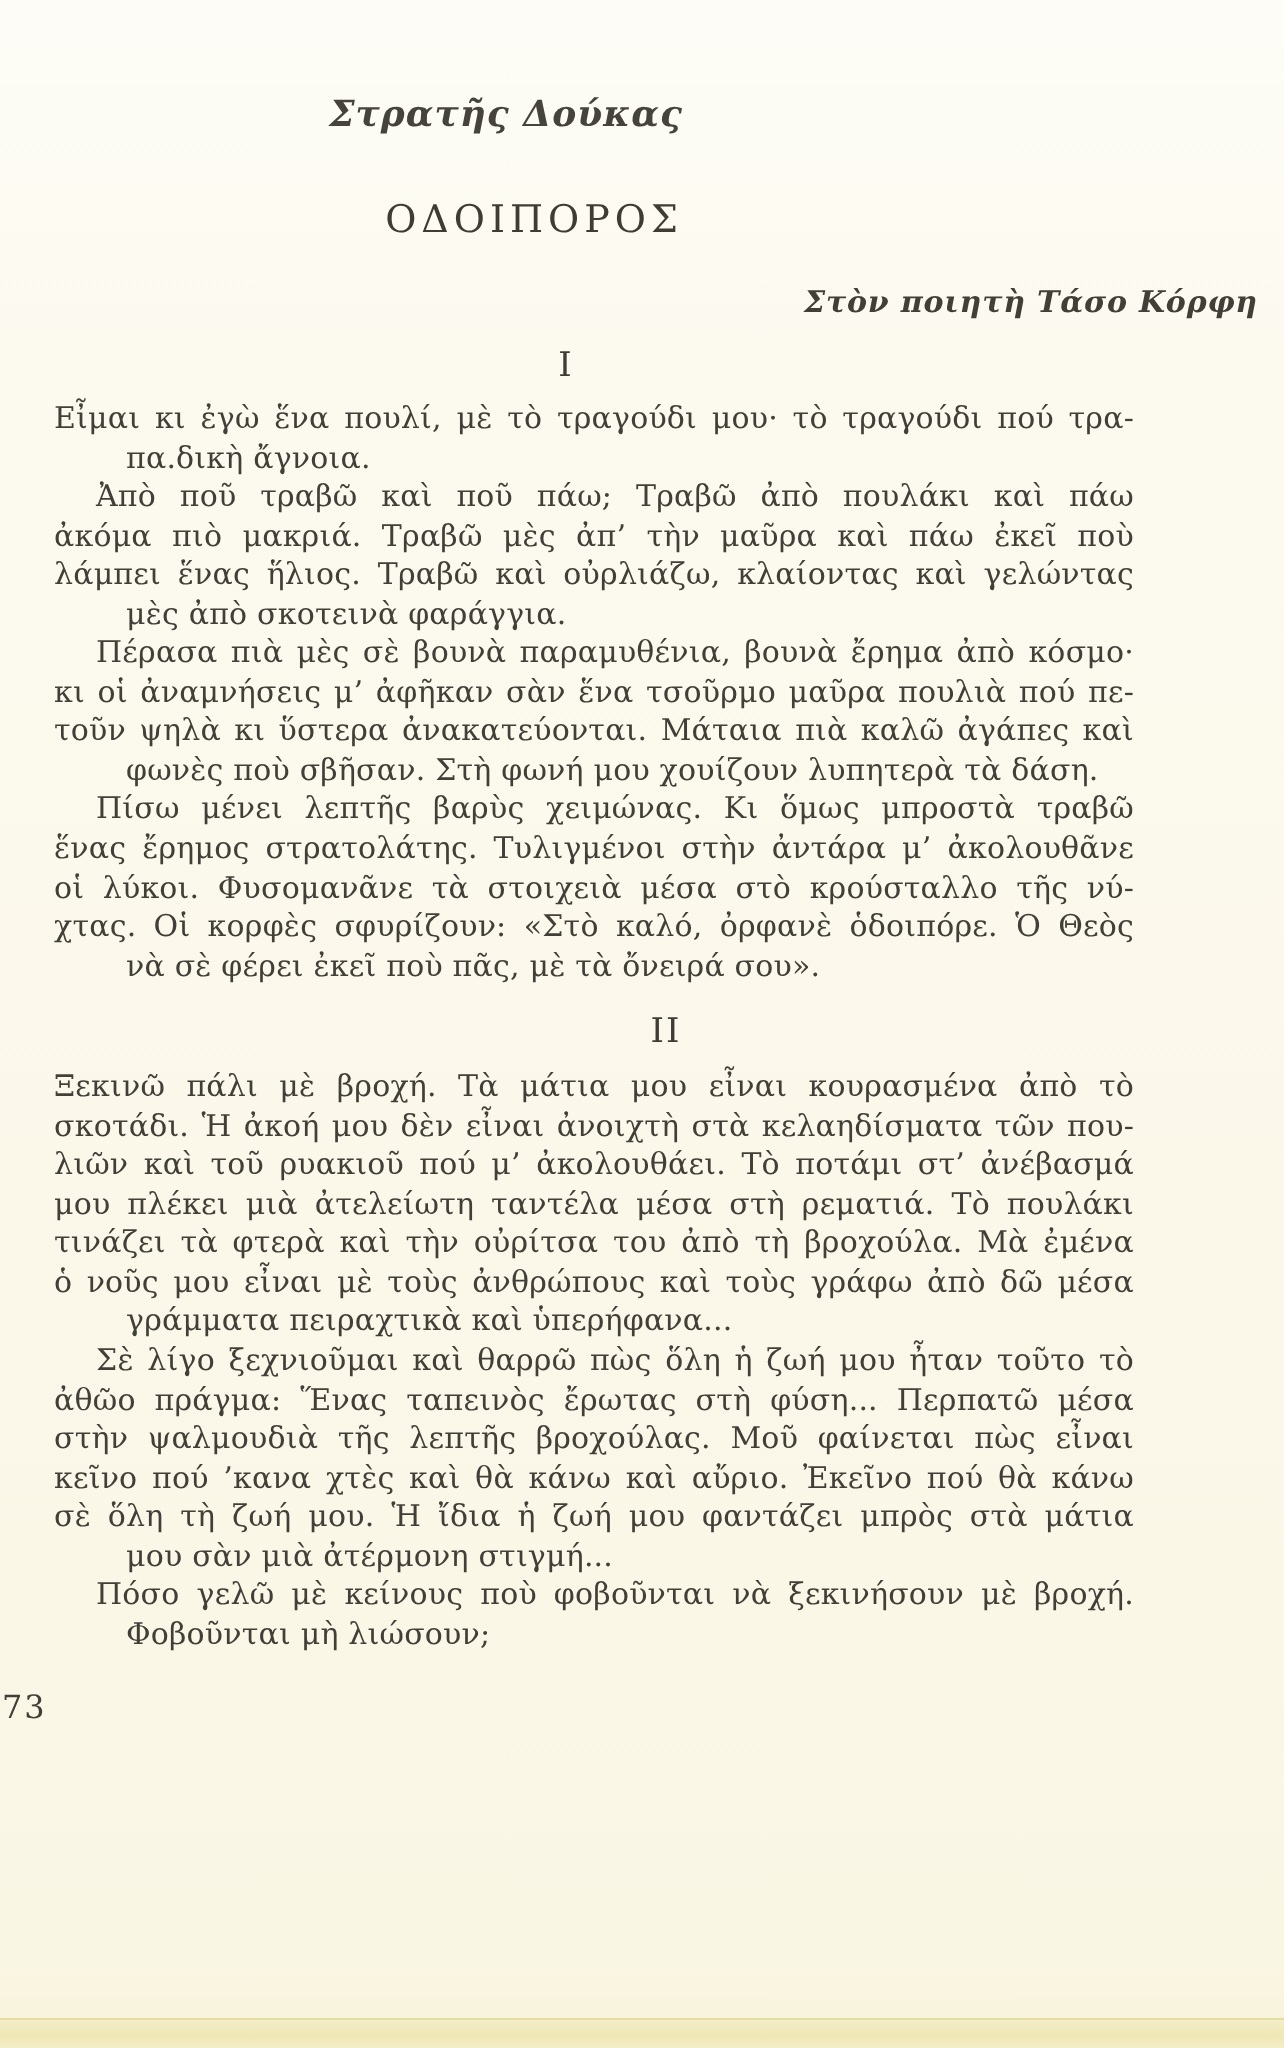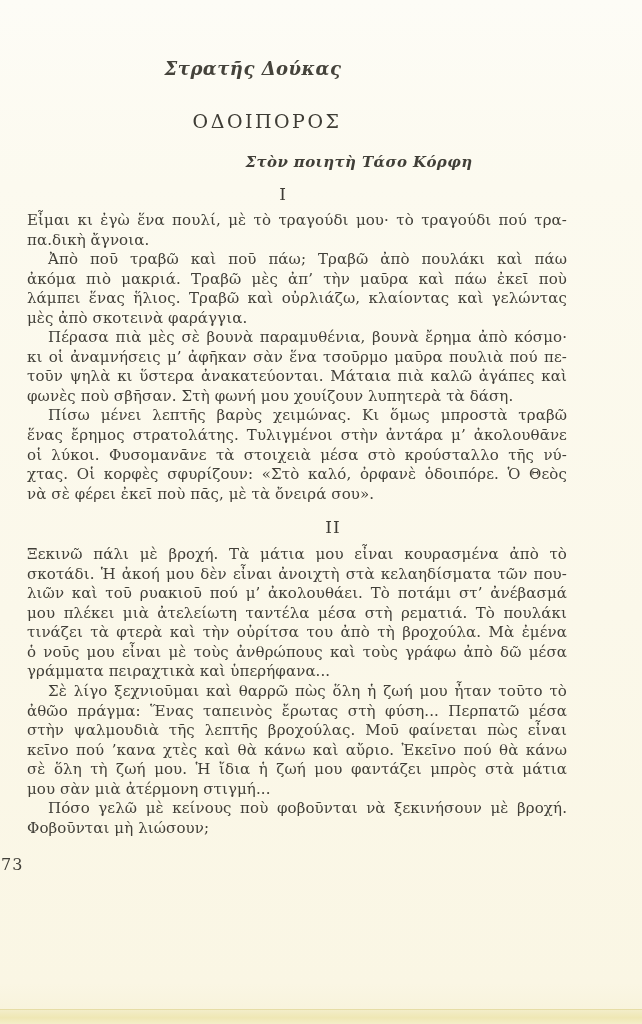--- a/index.html
+++ b/index.html
@@ -12,21 +12,21 @@
   .page {
     position: absolute; inset: 0;
     background: linear-gradient(180deg, #fdfcf6 0%, #fcfaef 18%, #fbf8ea 60%, #faf6e4 96%, #f7f2d8 100%);
   }
   .bottom-band {
     position: absolute; left: 0; right: 0; bottom: 0; height: 14px;
     background: linear-gradient(180deg, #f3edc9 0%, #efe7b4 55%, #f4eec9 100%);
     border-top: 1px solid #e6dda6;
   }
   .page-body {
-    position: absolute; left: 27px; top: 11px; width: 540px;
+    position: absolute; left: 27px; top: 0; width: 540px;
     color: #413f38;
   }
   .author {
     margin-top: 47px;
     text-align: center;
     transform: translateX(-44px);
     font-style: italic;
     font-weight: bold;
     font-size: 18px;
     letter-spacing: 0.5px;
@@ -35,21 +35,21 @@
   .title {
     margin-top: 31px;
     text-align: center;
     transform: translateX(-30px);
     font-size: 19px;
     letter-spacing: 2.5px;
     color: #3e3c35;
   }
   .dedication {
     margin-top: 21px;
-    text-align: center;
+    text-align: right;
     transform: translateX(62px);
     font-style: italic;
     font-weight: bold;
     font-size: 15px;
     letter-spacing: 0.4px;
   }
   .sec-num {
     text-align: center;
     font-size: 17px;
     letter-spacing: 1px;
@@ -59,21 +59,21 @@
   .sec-1 { margin-top: 13px;  margin-bottom: 8px; transform: translateX(36px); }
   .para { margin: 0; }
   .line {
     font-size: 15px;
     line-height: 19.55px;
     text-align: justify;
     text-align-last: justify;
     white-space: normal;
     letter-spacing: 0.1px;
   }
-  .line.last { text-align-last: left; }
+  .line.last { text-align-last: left; margin-left: 36px; }
   .line.ind  { text-indent: 21px; }
   .pagenum {
     margin-top: 17px;
     text-align: left;
     transform: translateX(-26px);
     font-size: 16px;
     letter-spacing: 1px;
   }
 </style>
 </head>

